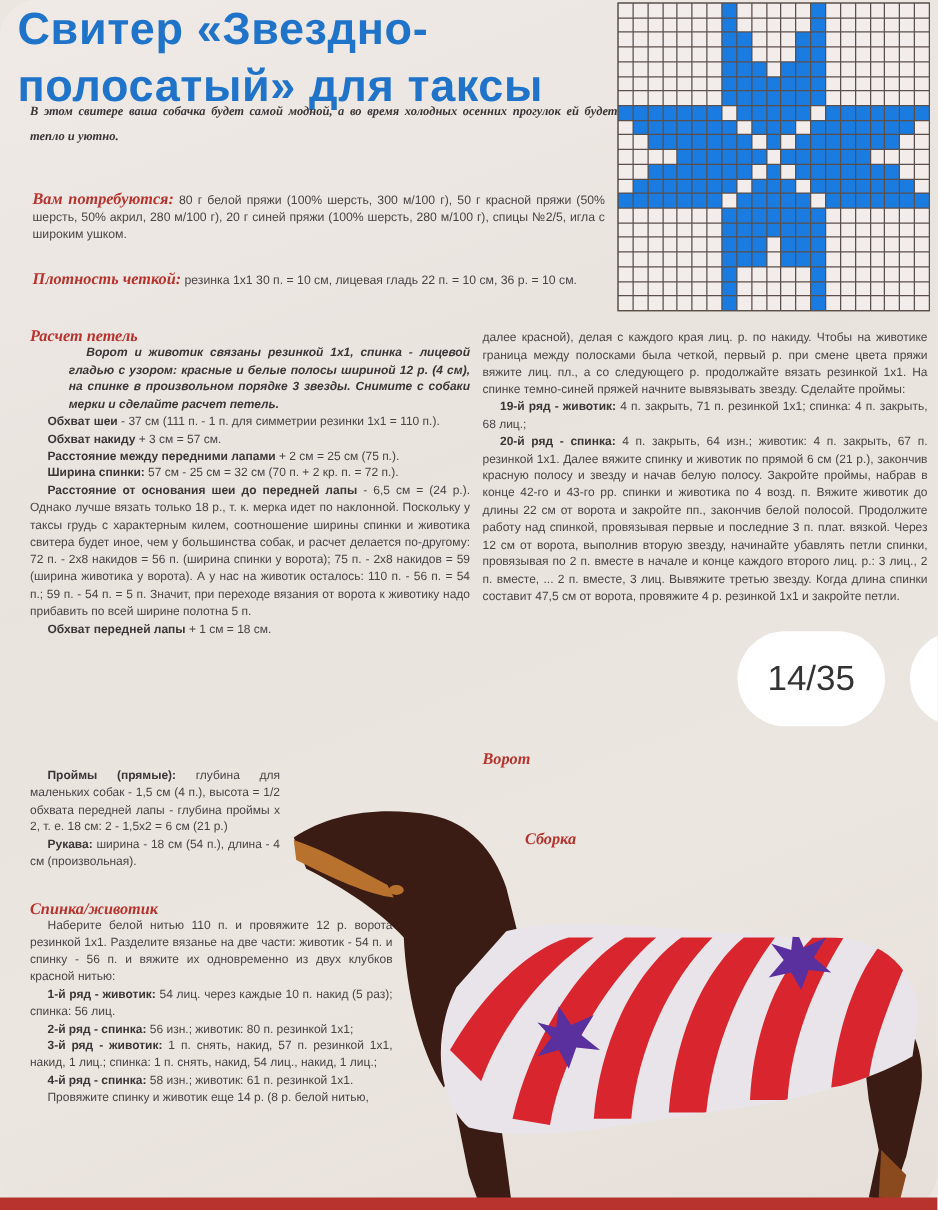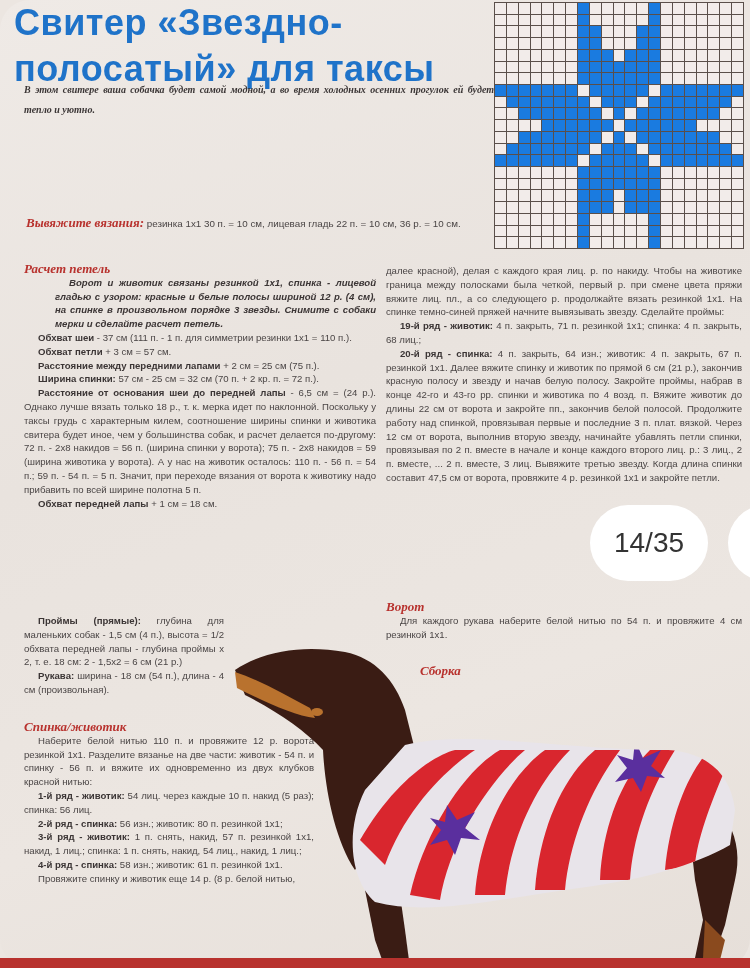--- a/index.html
+++ b/index.html
@@ -62,22 +62,25 @@
 <body>
 
 <div class="page">
 
   <div class="title">
     <div>Свитер «Звездно-</div>
     <div>полосатый» для таксы</div>
   </div>
   <div class="subtitle">В этом свитере ваша собачка будет самой модной, а во время холодных осенних прогулок ей будет тепло и уютно.</div>
 
+  <div class="block" style="left:26px; top:152px; width:458px; font-size:9.8px; line-height:13.5px;">
+    <p><span class="red-inline">Вам потребуются:</span> <span>80 г белой пряжи (100% шерсть, 300 м/100 г), 50 г красной пряжи (50% шерсть, 50% акрил, 280 м/100 г), 20 г синей пряжи (100% шерсть, 280 м/100 г), спицы №2/5, игла с широким ушком.</span></p>
+  </div>
   <div class="block" style="left:26px; top:216px; width:458px; font-size:9.8px; line-height:14px;">
-    <p><span class="red-inline">Вывяжите вязания:</span> <span>резинка 1х1 30 п. = 10 см, лицевая гладь 22 п. = 10 см, 36 р. = 10 см.</span></p>
+    <p><span class="red-inline">Плотность четкой:</span> <span>резинка 1х1 30 п. = 10 см, лицевая гладь 22 п. = 10 см, 36 р. = 10 см.</span></p>
   </div>
 
   <div class="chart" id="chart">
       <div class="cell"></div>
       <div class="cell"></div>
       <div class="cell"></div>
       <div class="cell"></div>
       <div class="cell"></div>
       <div class="cell"></div>
       <div class="cell"></div>
@@ -514,21 +517,21 @@
       <div class="cell"></div>
       <div class="cell"></div>
       <div class="cell"></div>
       <div class="cell"></div>
     </div>
 
   <div class="block" style="left:24px; top:262px; width:352px;">
     <div class="red-h">Расчет петель</div>
     <p class="indent italic-bold">Ворот и животик связаны резинкой 1х1, спинка - лицевой гладью с узором: красные и белые полосы шириной 12 р. (4 см), на спинке в произвольном порядке 3 звезды. Снимите с собаки мерки и сделайте расчет петель.</p>
     <p class="indent"><span class="bold">Обхват шеи</span><span> - 37 см (111 п. - 1 п. для симметрии резинки 1х1 = 110 п.).</span></p>
-    <p class="indent"><span class="bold">Обхват петли</span><span> + 3 см = 57 см.</span></p>
+    <p class="indent"><span class="bold">Обхват накиду</span><span> + 3 см = 57 см.</span></p>
     <p class="indent"><span class="bold">Расстояние между передними лапами</span><span> + 2 см = 25 см (75 п.).</span></p>
     <p class="indent"><span class="bold">Ширина спинки:</span><span> 57 см - 25 см = 32 см (70 п. + 2 кр. п. = 72 п.).</span></p>
     <p class="indent"><span class="bold">Расстояние от основания шеи до передней лапы</span><span> - 6,5 см = (24 р.). Однако лучше вязать только 18 р., т. к. мерка идет по наклонной. Поскольку у таксы грудь с характерным килем, соотношение ширины спинки и животика свитера будет иное, чем у большинства собак, и расчет делается по-другому: 72 п. - 2х8 накидов = 56 п. (ширина спинки у ворота); 75 п. - 2х8 накидов = 59 (ширина животика у ворота). А у нас на животик осталось: 110 п. - 56 п. = 54 п.; 59 п. - 54 п. = 5 п. Значит, при переходе вязания от ворота к животику надо прибавить по всей ширине полотна 5 п.</span></p>
     <p class="indent"><span class="bold">Обхват передней лапы</span><span> + 1 см = 18 см.</span></p>
   </div>
   <div class="block" style="left:24px; top:614px; width:200px;">
     <p class="indent"><span class="bold">Проймы (прямые):</span><span> глубина для маленьких собак - 1,5 см (4 п.), высота = 1/2 обхвата передней лапы - глубина проймы х 2, т. е. 18 см: 2 - 1,5х2 = 6 см (21 р.)</span></p>
     <p class="indent"><span class="bold">Рукава:</span><span> ширина - 18 см (54 п.), длина - 4 см (произвольная).</span></p>
   </div>
 
@@ -543,21 +546,20 @@
   </div>
 
   <div class="block" style="left:386px; top:264px; width:356px;">
     <p>далее красной), делая с каждого края лиц. р. по накиду. Чтобы на животике граница между полосками была четкой, первый р. при смене цвета пряжи вяжите лиц. пл., а со следующего р. продолжайте вязать резинкой 1х1. На спинке темно-синей пряжей начните вывязывать звезду. Сделайте проймы:</p>
     <p class="indent"><span class="bold">19-й ряд - животик:</span><span> 4 п. закрыть, 71 п. резинкой 1х1; спинка: 4 п. закрыть, 68 лиц.;</span></p>
     <p class="indent"><span class="bold">20-й ряд - спинка:</span><span> 4 п. закрыть, 64 изн.; животик: 4 п. закрыть, 67 п. резинкой 1х1. Далее вяжите спинку и животик по прямой 6 см (21 р.), закончив красную полосу и звезду и начав белую полосу. Закройте проймы, набрав в конце 42-го и 43-го рр. спинки и животика по 4 возд. п. Вяжите животик до длины 22 см от ворота и закройте пп., закончив белой полосой. Продолжите работу над спинкой, провязывая первые и последние 3 п. плат. вязкой. Через 12 см от ворота, выполнив вторую звезду, начинайте убавлять петли спинки, провязывая по 2 п. вместе в начале и конце каждого второго лиц. р.: 3 лиц., 2 п. вместе, ... 2 п. вместе, 3 лиц. Вывяжите третью звезду. Когда длина спинки составит 47,5 см от ворота, провяжите 4 р. резинкой 1х1 и закройте петли.</span></p>
   </div>
 
   <div class="block" style="left:386px; top:600px; width:356px;">
     <div class="red-h">Ворот</div>
-    <p class="indent">Для каждого рукава наберите белой нитью по 54 п. и провяжите 4 см резинкой 1х1.</p>
   </div>
 
   <div class="block" style="left:420px; top:664px; width:322px;">
     <div class="red-h">Сборка</div>
   </div>
 
   <svg class="dog" viewBox="0 0 525 328">
     <defs>
       <clipPath id="sw">
         <path d="M180 105 C240 90 330 108 430 110 C470 108 505 125 510 170 L505 205 C470 225 420 240 340 250 C260 262 200 275 150 262 C125 240 120 190 140 150 Z"></path>

